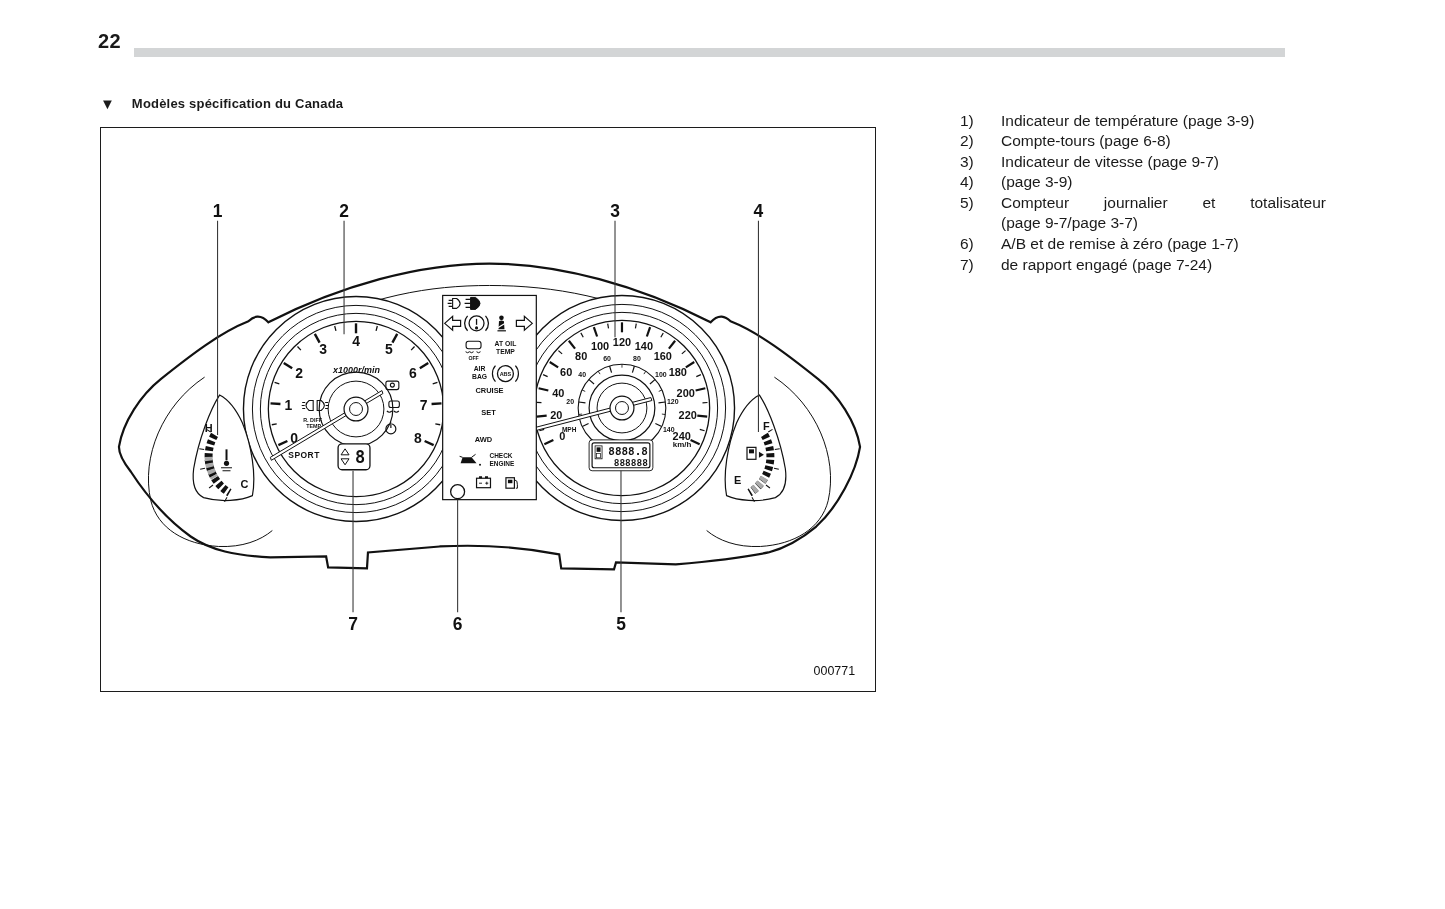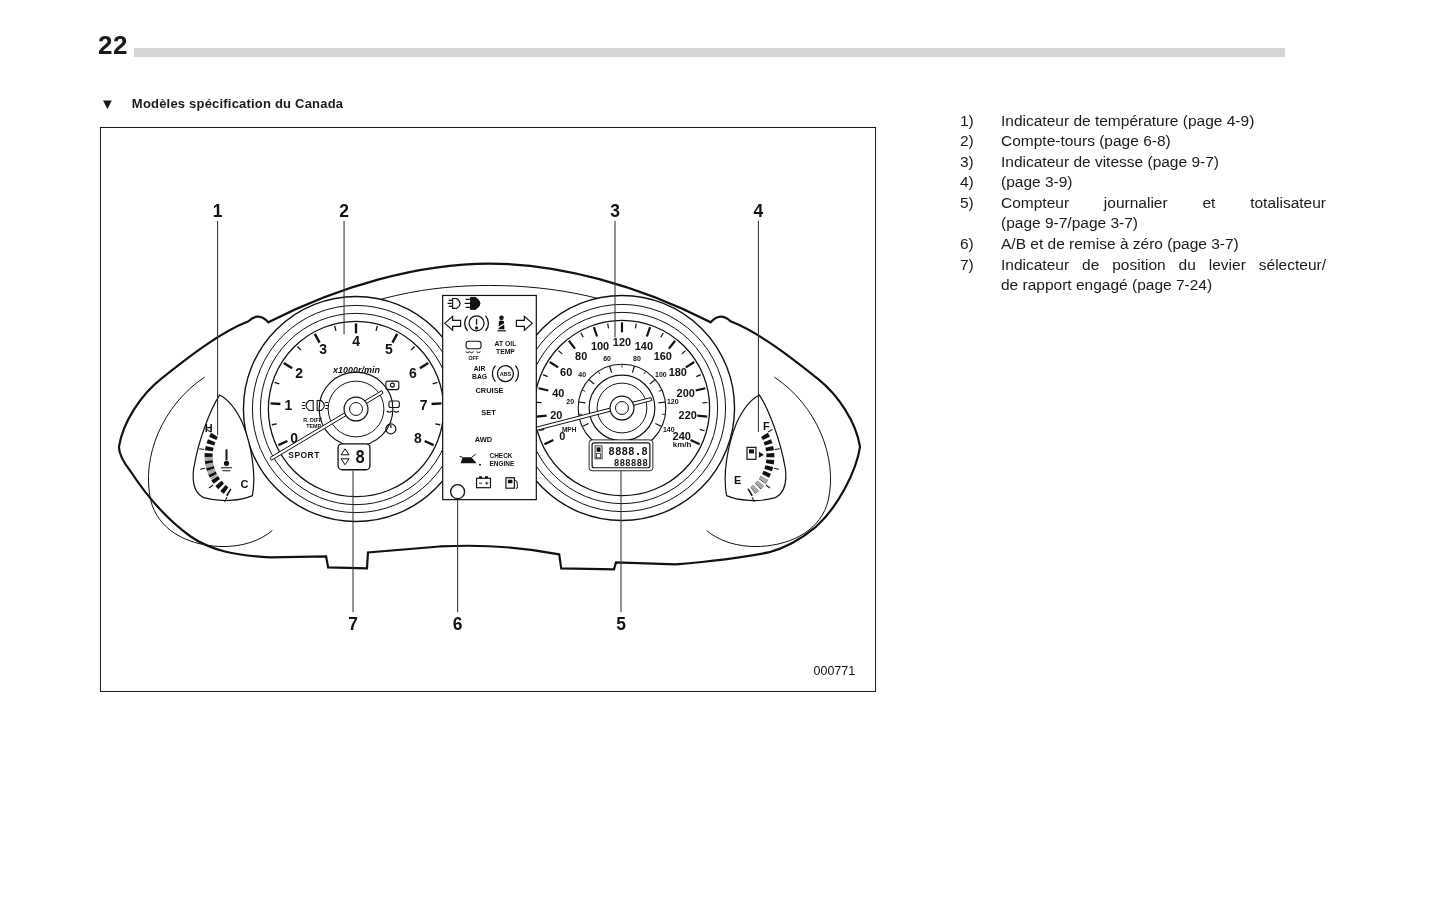--- a/index.html
+++ b/index.html
@@ -1,19 +1,19 @@
 <!DOCTYPE html>
 <html><head>
 <meta charset="utf-8">
 <style>
   html,body{margin:0;padding:0}
   body{width:1445px;height:909px;background:#ffffff;position:relative;overflow:hidden;
        font-family:"Liberation Sans",sans-serif;color:#1a1a1a}
   .abs{position:absolute}
-  #pagenum{left:98px;top:30px;font-size:26px;font-weight:bold;letter-spacing:.5px}
+  #pagenum{left:98px;top:30px;font-size:20px;font-weight:bold;letter-spacing:.5px}
   #topbar{left:134px;top:48px;width:1151px;height:9px;background:#d3d5d6}
   #heading{left:100px;top:96px;display:flex;align-items:center;gap:17px}
   #heading .marker{font-size:15px;line-height:1}
   #heading .title{font-size:13px;font-weight:bold;letter-spacing:.2px}
   #figure{left:100px;top:127px;width:774px;height:563px;border:1.6px solid #1c1c1c;background:#fff}
   #figure svg{display:block}
   svg text{font-family:"Liberation Sans",sans-serif;fill:#111}
   svg text.seg{font-family:"DejaVu Sans Mono",monospace;font-weight:bold}
   #legend{left:920px;top:95px;width:366px;display:flex;flex-direction:column;
           font-size:15.5px;line-height:20.6px;color:#1a1a1a}
@@ -362,21 +362,21 @@
   </g>
 
   <text x="757" y="549" font-size="12.5" text-anchor="end" fill="#222">000771</text>
 </svg>
 </div>
 
 <ol class="abs" id="legend">
   <li class="item">
     <span class="num">1)</span>
     <span class="txt">
-        <span class="line">Indicateur de température (page 4-9)</span>
+        <span class="line">Indicateur de température (page 3-9)</span>
       </span>
   </li>
   <li class="item">
     <span class="num">2)</span>
     <span class="txt">
         <span class="line">Compte-tours (page 6-8)</span>
       </span>
   </li>
   <li class="item">
     <span class="num">3)</span>
@@ -393,23 +393,22 @@
   <li class="item">
     <span class="num">5)</span>
     <span class="txt">
       <span class="line j">Compteur journalier et totalisateur</span>
       <span class="line">(page 9-7/page 3-7)</span>
     </span>
   </li>
   <li class="item">
     <span class="num">6)</span>
     <span class="txt">
-      <span class="line">A/B et de remise à zéro (page 3-7)</span>
+      <span class="line">A/B et de remise à zéro (page 1-7)</span>
     </span>
   </li>
   <li class="item">
     <span class="num">7)</span>
     <span class="txt">
-      <span class="line j">Indicateur de position du levier sélecteur/</span>
       <span class="line">de rapport engagé (page 7-24)</span>
     </span>
   </li>
 </ol>
 
 </body></html>

